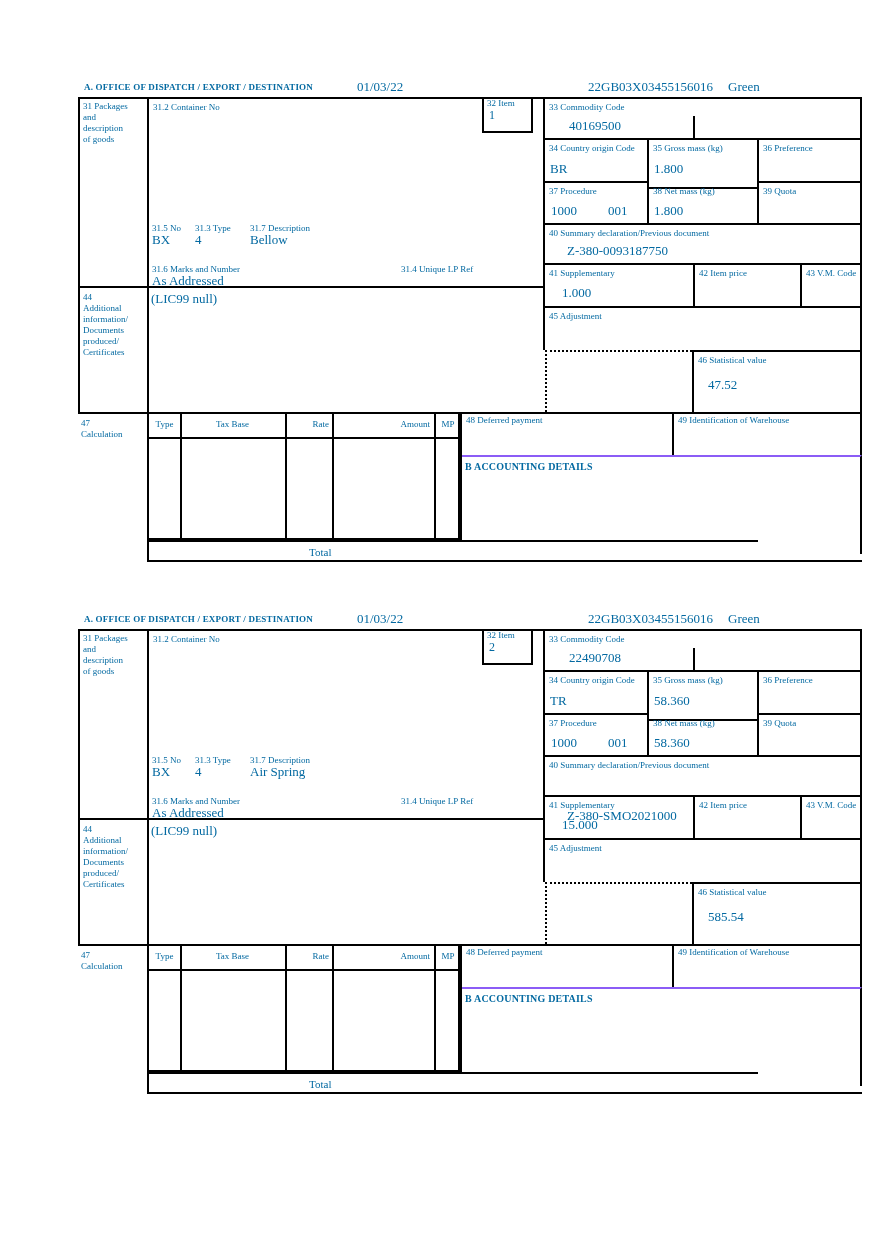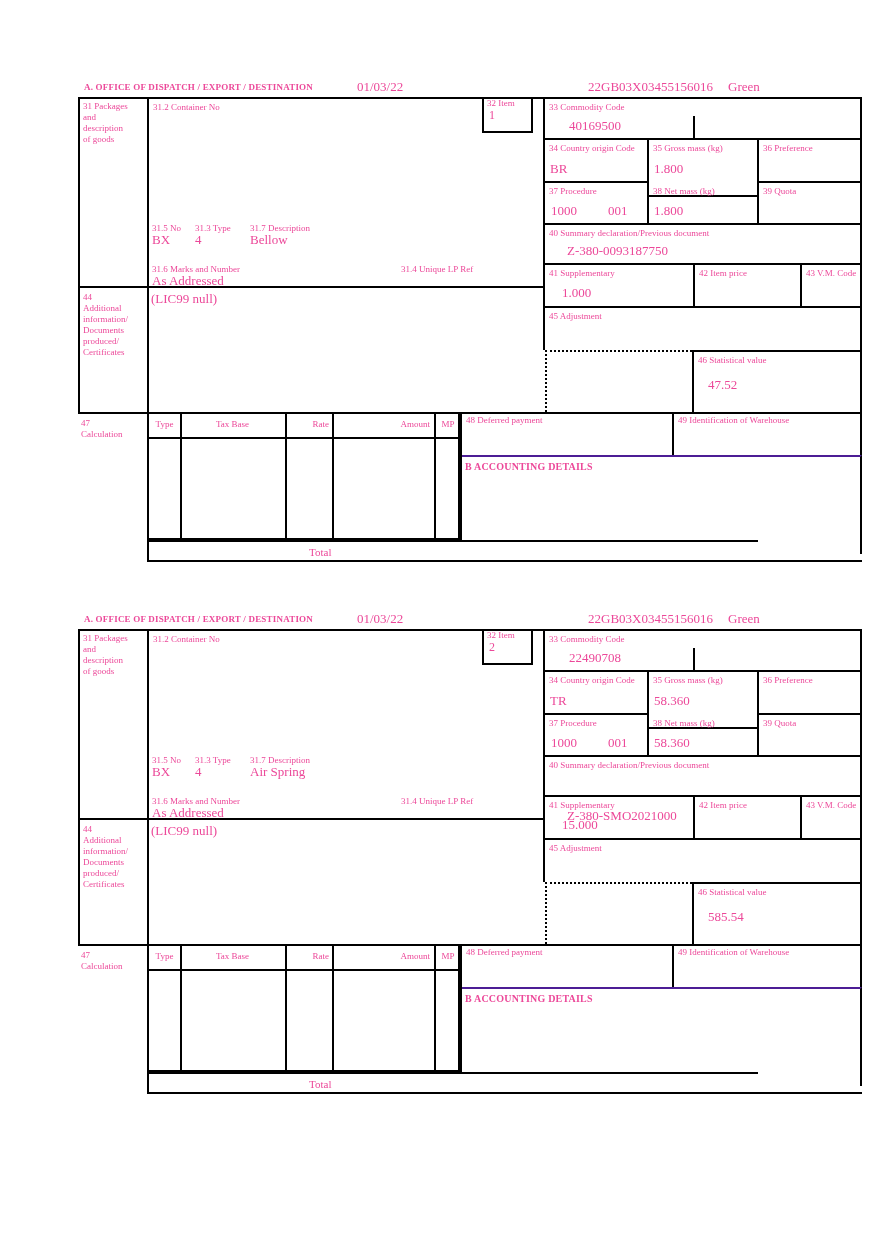--- a/index.html
+++ b/index.html
@@ -1,59 +1,59 @@
 <!DOCTYPE html>
 <html><head>
 <meta charset="utf-8">
 <style>
   html,body{margin:0;padding:0;background:#fff;}
   #page{
     position:relative;width:882px;height:1250px;background:#ffffff;
-    font-family:"Liberation Serif", serif;color:#ec4899;overflow:hidden;
+    font-family:"Liberation Serif", serif;color:#0369a1;overflow:hidden;
   }
   .block{position:absolute;left:0;width:882px;height:500px;}
   .abs{position:absolute;box-sizing:border-box;}
   .lbl{font-size:9px;line-height:11px;white-space:pre-line;}
   .lbl-in{position:absolute;top:3px;left:4px;font-size:9px;line-height:11px;}
   .val{position:absolute;font-size:13px;line-height:14px;white-space:pre;}
   .hdr-title{position:absolute;left:84px;top:4px;font-size:9px;font-weight:bold;letter-spacing:.2px;}
   .hdr-date{position:absolute;left:357px;top:1px;font-size:13px;}
   .hdr-ref{position:absolute;left:588px;top:1px;font-size:13px;}
   .hdr-status{position:absolute;left:728px;top:1px;font-size:13px;}
 
   
   .b-left31{left:78px;top:19px;width:69px;height:191px;border:2px solid #000;border-right:none;padding:2px 2px 0 3px;}
   .b-container{left:147px;top:19px;width:396px;height:191px;border-top:2px solid #000;border-left:2px solid #000;border-bottom:2px solid #000;}
   .b-44label{left:78px;top:210px;width:69px;height:124px;border-left:2px solid #000;padding:4px 2px 0 3px;}
   .b-44content{left:147px;top:210px;width:396px;height:124px;border-left:2px solid #000;}
   .b-32{left:482px;top:19px;width:51px;height:36px;border-left:2px solid #000;border-right:2px solid #000;border-bottom:2px solid #000;}
   .b-33{left:543px;top:19px;width:319px;height:43px;border:2px solid #000;border-bottom:2px solid #000;}
   .t-33tick{left:693px;top:38px;width:0;height:23px;border-left:2px solid #000;}
   .b-34{left:543px;top:62px;width:104px;height:43px;border-left:2px solid #000;border-bottom:2px solid #000;}
-  .b-35{left:647px;top:62px;width:110px;height:57px;border-left:2px solid #000;border-bottom:2px solid #000;}
+  .b-35{left:647px;top:62px;width:110px;height:49px;border-left:2px solid #000;border-bottom:2px solid #000;}
   .b-36{left:757px;top:62px;width:105px;height:43px;border-left:2px solid #000;border-right:2px solid #000;border-bottom:2px solid #000;text-align:center;}
   .b-37{left:543px;top:105px;width:104px;height:42px;border-left:2px solid #000;border-bottom:2px solid #000;}
   .b-38{left:647px;top:105px;width:110px;height:42px;border-left:2px solid #000;border-bottom:2px solid #000;}
   .b-39{left:757px;top:105px;width:105px;height:42px;border-left:2px solid #000;border-right:2px solid #000;border-bottom:2px solid #000;}
   .b-40{left:543px;top:147px;width:319px;height:40px;border-left:2px solid #000;border-right:2px solid #000;border-bottom:2px solid #000;}
   .b-41{left:543px;top:187px;width:150px;height:43px;border-left:2px solid #000;border-bottom:2px solid #000;}
   .b-42{left:693px;top:187px;width:107px;height:43px;border-left:2px solid #000;border-bottom:2px solid #000;}
   .b-43{left:800px;top:187px;width:62px;height:43px;border-left:2px solid #000;border-right:2px solid #000;border-bottom:2px solid #000;}
   .b-45{left:543px;top:230px;width:319px;height:42px;border-left:2px solid #000;border-right:2px solid #000;}
   .b-dotted{left:545px;top:272px;width:147px;height:62px;border-left:2px dotted #000;border-top:2px dotted #000;}
   .b-46{left:692px;top:272px;width:170px;height:62px;border-left:2px solid #000;border-top:2px solid #000;border-right:2px solid #000;}
   .line-47top{left:78px;top:334px;width:784px;height:0;border-top:2px solid #000;}
   .b-47label{left:78px;top:336px;width:69px;height:60px;padding:4px 2px 0 3px;}
   .calc{left:147px;top:334px;width:313px;height:128px;border:2px solid #000;}
   .calc-line-h{position:absolute;left:0;right:0;top:23px;border-top:2px solid #000;}
   .calc-v{position:absolute;top:0;bottom:0;border-left:2px solid #000;}
   .calc-cell{position:absolute;top:5px;font-size:9px;}
   .b-48{left:460px;top:334px;width:212px;height:43px;border-left:2px solid #000;}
   .b-49{left:672px;top:334px;width:190px;height:43px;border-left:2px solid #000;border-right:2px solid #000;}
-  .b-B{left:460px;top:377px;width:402px;height:99px;border-top:2px solid #4c1d95;border-right:2px solid #000;}
+  .b-B{left:460px;top:377px;width:402px;height:99px;border-top:2px solid #8b5cf6;border-right:2px solid #000;}
   .b-B-left{left:460px;top:377px;width:0;height:85px;border-left:2px solid #000;}
   .b-acct-lbl{position:absolute;top:4px;left:5px;font-size:10px;font-weight:bold;letter-spacing:.2px;}
   .b-total{left:147px;top:462px;width:611px;height:20px;border-top:2px solid #000;border-left:2px solid #000;}
   .total-word{position:absolute;left:160px;top:4px;font-size:11px;}
   .line-bottom{left:147px;top:482px;width:715px;height:0;border-top:2px solid #000;}
 </style>
 </head>
 <body>
 
 <div id="page">

